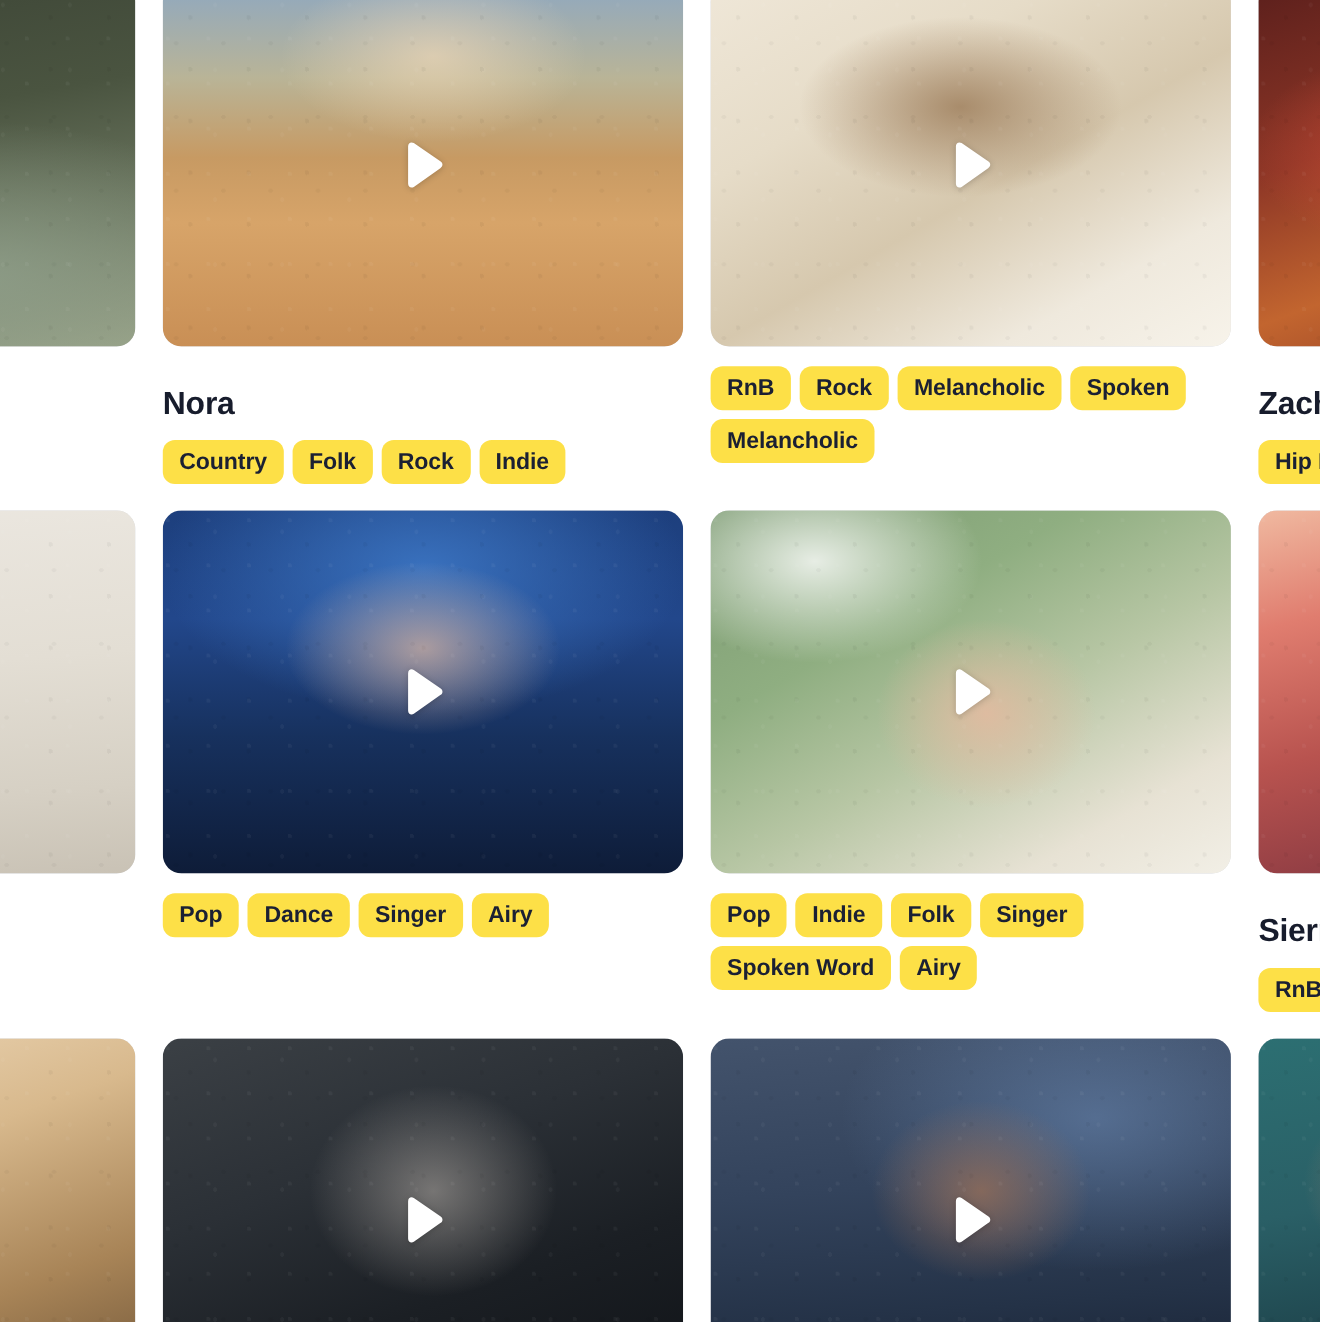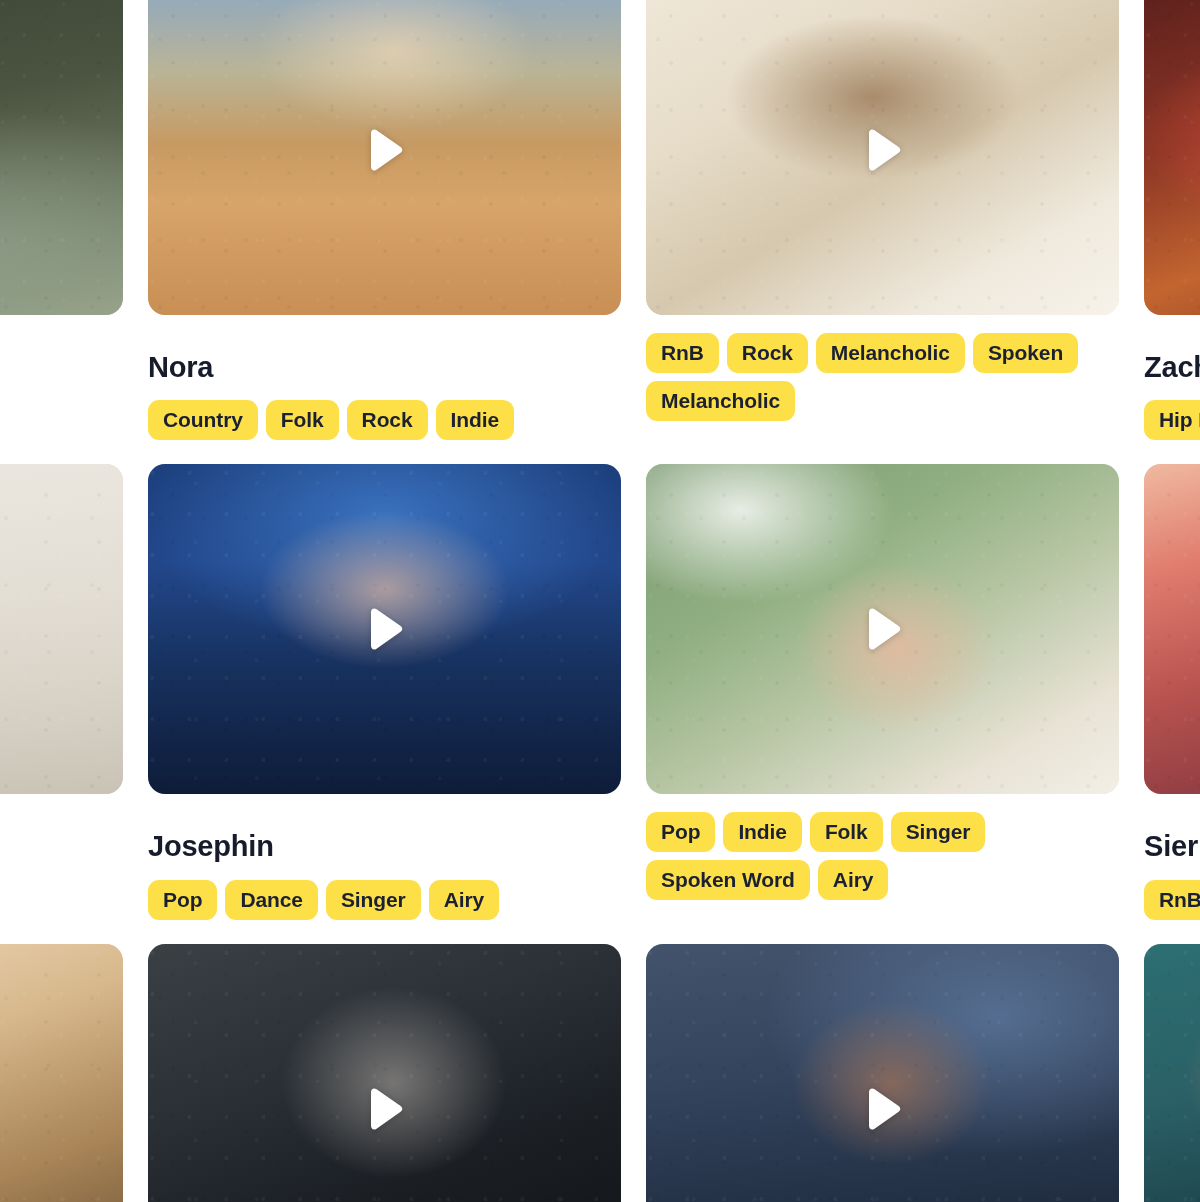--- a/index.html
+++ b/index.html
@@ -257,21 +257,20 @@
       <div class="card">
         <div class="thumb-wrap">
           <div class="thumb img-blue" aria-label="woman under blue stage light"></div>
           <div class="thumb-noise"></div>
           <button class="play-btn">
             <svg width="40" height="44" viewBox="0 0 40 44" aria-hidden="true">
               <path d="M6 5.2c0-3.1 2.6-4.6 5.2-3.1l24.1 16.6c2.6 1.5 2.6 4.7 0 6.2L11.2 41.9C8.6 43.4 6 41.9 6 38.8Z" fill="#ffffff"></path>
             </svg>
           </button>
         </div>
-        <div class="card-name">Josephin</div>
         <div class="tag-row">
           <span class="tag">Pop</span>
           <span class="tag">Dance</span>
           <span class="tag">Singer</span>
           <span class="tag">Airy</span>
         </div>
       </div>
       <div class="card">
         <div class="thumb-wrap">
           <div class="thumb img-leaf" aria-label="woman lying among green leaves"></div>

